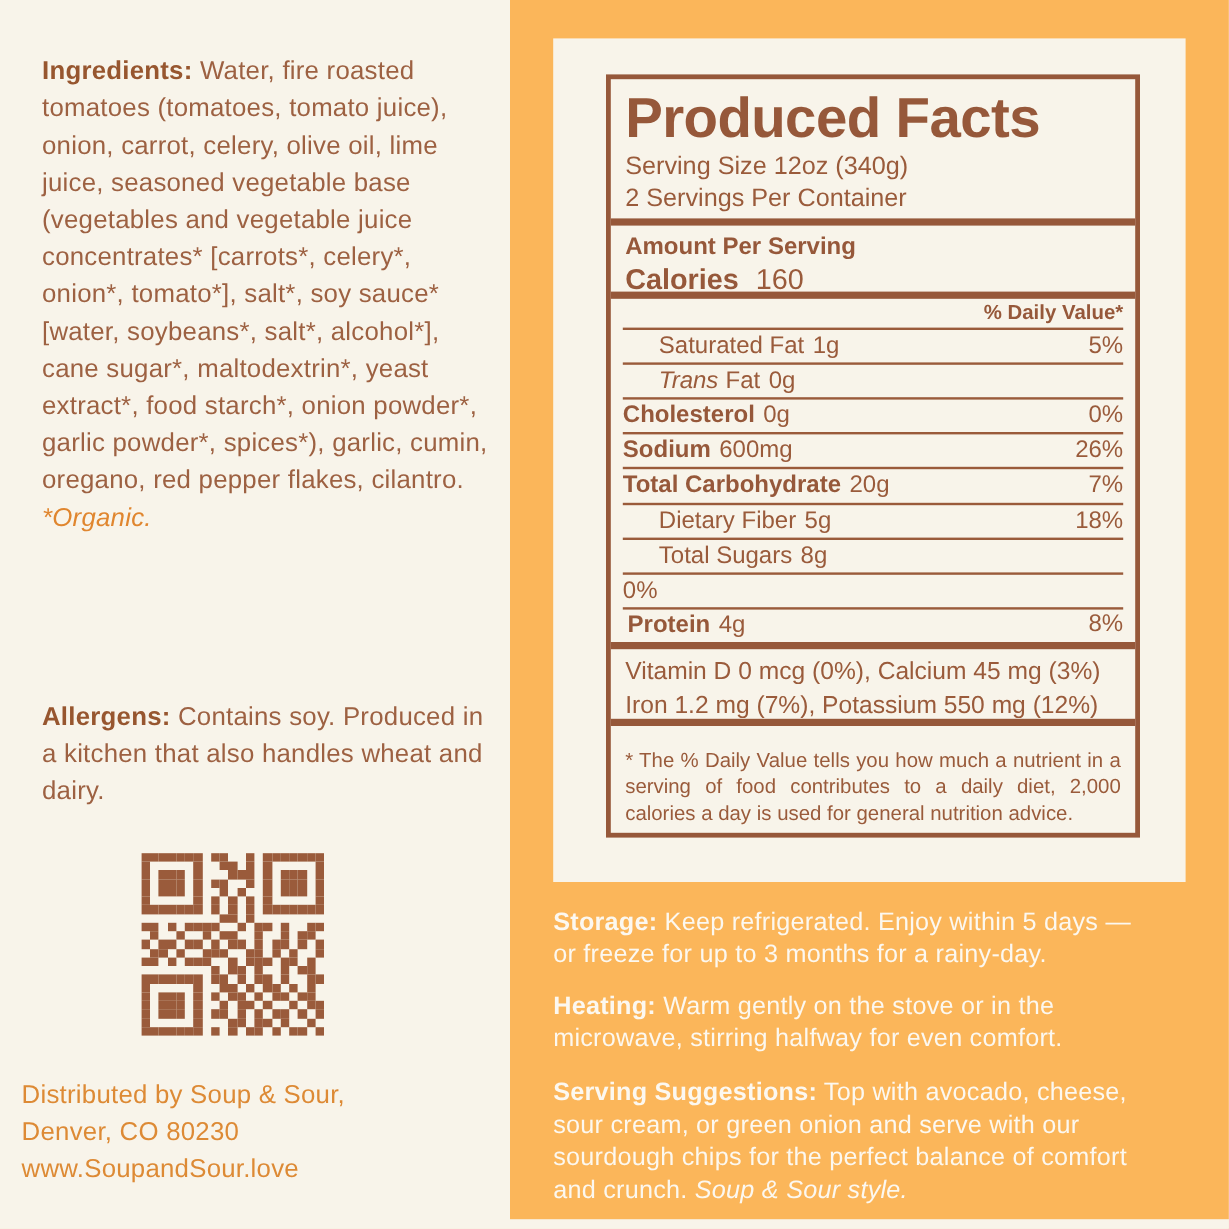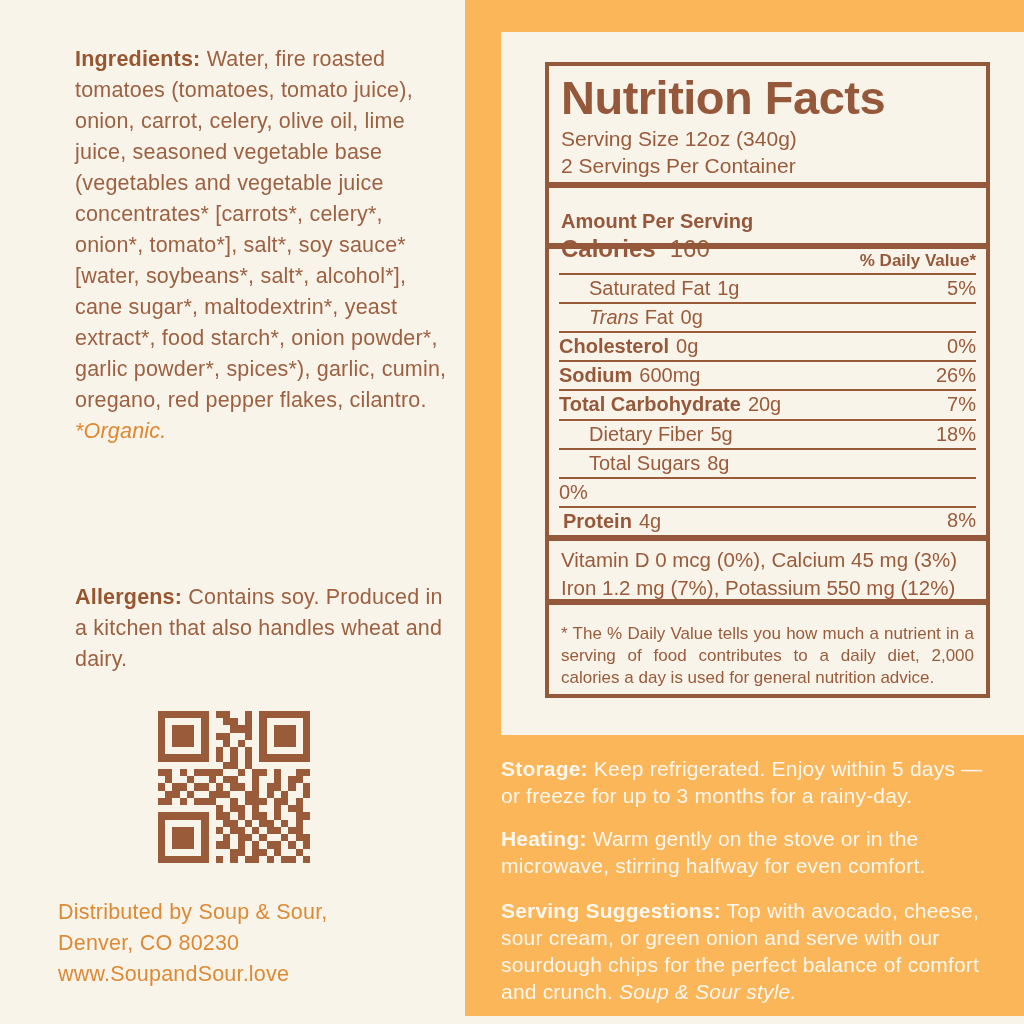--- a/index.html
+++ b/index.html
@@ -1,19 +1,19 @@
 <!DOCTYPE html>
 <html><head>
 <meta charset="utf-8">
 <style>
   * { margin:0; padding:0; box-sizing:border-box; }
   html,body { width:1024px; height:1024px; }
   body { font-family:"Liberation Sans", sans-serif; background:#F8F4EA; position:relative; overflow:hidden; }
 
-  .canvas { position:absolute; inset:0; background:#F8F4EA;margin-left:40px; }
+  .canvas { position:absolute; inset:0; background:#F8F4EA; }
 
   
   .left-col { position:absolute; left:0; top:0; width:425px; height:1024px; }
   .para { position:absolute; left:35px; width:372px; color:#9D6142; font-size:21.5px; line-height:31px; letter-spacing:0.2px; }
   .para b { font-weight:700; color:#97562F; }
   .ingredients { top:44px; }
   .organic { color:#E0862F; font-style:italic; }
   .allergens { top:582px; }
 
   .qr { position:absolute; left:118px; top:711px; width:152px; height:152px;
@@ -30,21 +30,21 @@
   
   .nf { position:absolute; left:44px; top:30px; width:445px; height:636px;
         border:4px solid #96583A; display:flex; flex-direction:column; color:#9A5B3B; }
   .nf-sec { padding:0 12px; }
   .nf-sec + .nf-sec { border-top:6px solid #96583A; }
 
   .nf-header { height:116px; padding-top:5px; }
   .nf-title { font-size:47px; font-weight:700; letter-spacing:-0.5px; color:#96583A; line-height:54px; }
   .nf-serving { font-size:21px; line-height:27px; }
 
-  .nf-amount { height:61px; padding-top:21px; }
+  .nf-amount { height:61px; padding-top:6px; }
   .nf-aps { font-size:20px; font-weight:700; line-height:25px; color:#96583A; }
   .nf-cal { font-size:24px; line-height:29px; }
   .nf-cal b { font-weight:700; margin-right:14px; color:#96583A; }
 
   .nf-main { height:292px; display:flex; flex-direction:column; padding:0 10px; }
   .nf-dvh { height:26px; font-size:17px; font-weight:700; text-align:right;
             border-bottom:2px solid #9A5B3B; display:flex; align-items:center; justify-content:flex-end; color:#96583A; }
   .nf-row { flex:1; display:flex; justify-content:space-between; align-items:center;
             font-size:20px; border-bottom:2px solid #9A5B3B; }
   .nf-row:last-child { border-bottom:none; }
@@ -537,21 +537,21 @@
     </div>
 
   </section>
 
   <section class="right-col">
 
     <div class="card">
       <div class="nf">
 
         <div class="nf-sec nf-header">
-          <div class="nf-title">Nutrition Facts</div>
+          <div class="nf-title">Produced Facts</div>
           <div class="nf-serving">Serving Size 12oz (340g)</div>
           <div class="nf-serving">2 Servings Per Container</div>
         </div>
 
         <div class="nf-sec nf-amount">
           <div class="nf-aps">Amount Per Serving</div>
           <div class="nf-cal">
             <b>Calories</b><span>160</span>
           </div>
         </div>

